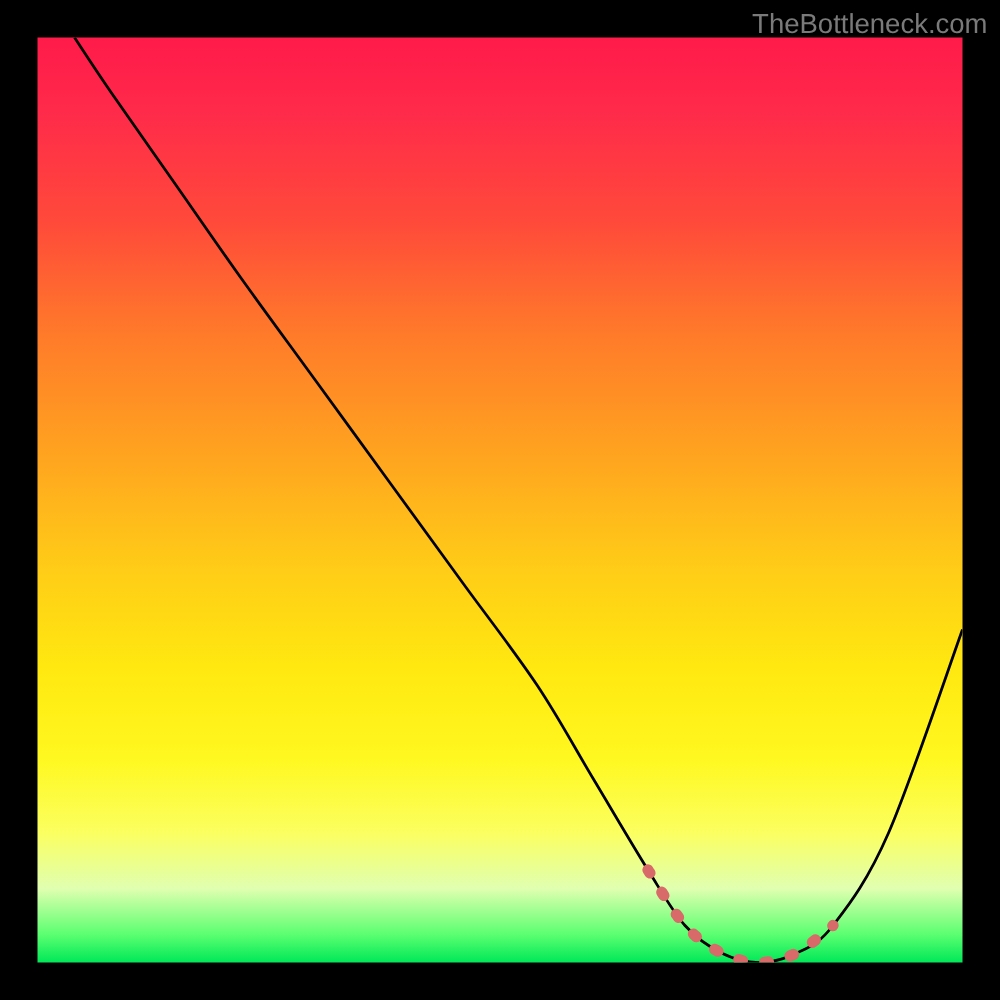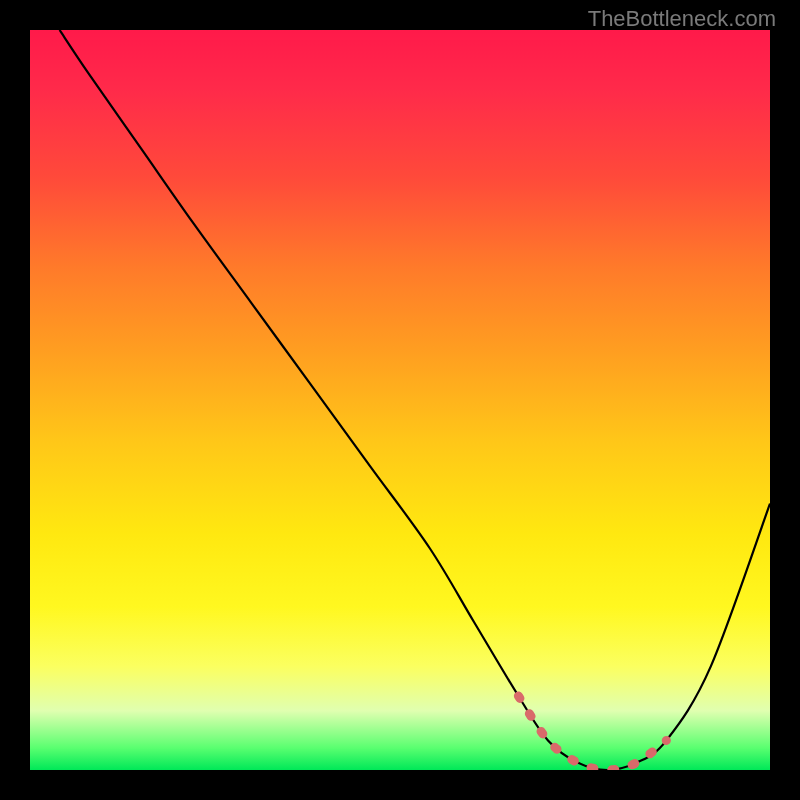--- a/index.html
+++ b/index.html
@@ -13,21 +13,21 @@
   }
   .outer {
     position: relative;
     width: 800px;
     height: 800px;
     background: #000;
   }
   .watermark {
     position: absolute;
     top: 6px;
-    right: 24px;
+    right: 10px;
     color: #7a7a7a;
     font-size: 22px;
     font-weight: 500;
     z-index: 10;
   }
   .plot-area {
     position: absolute;
     left: 30px;
     top: 30px;
     width: 740px;

